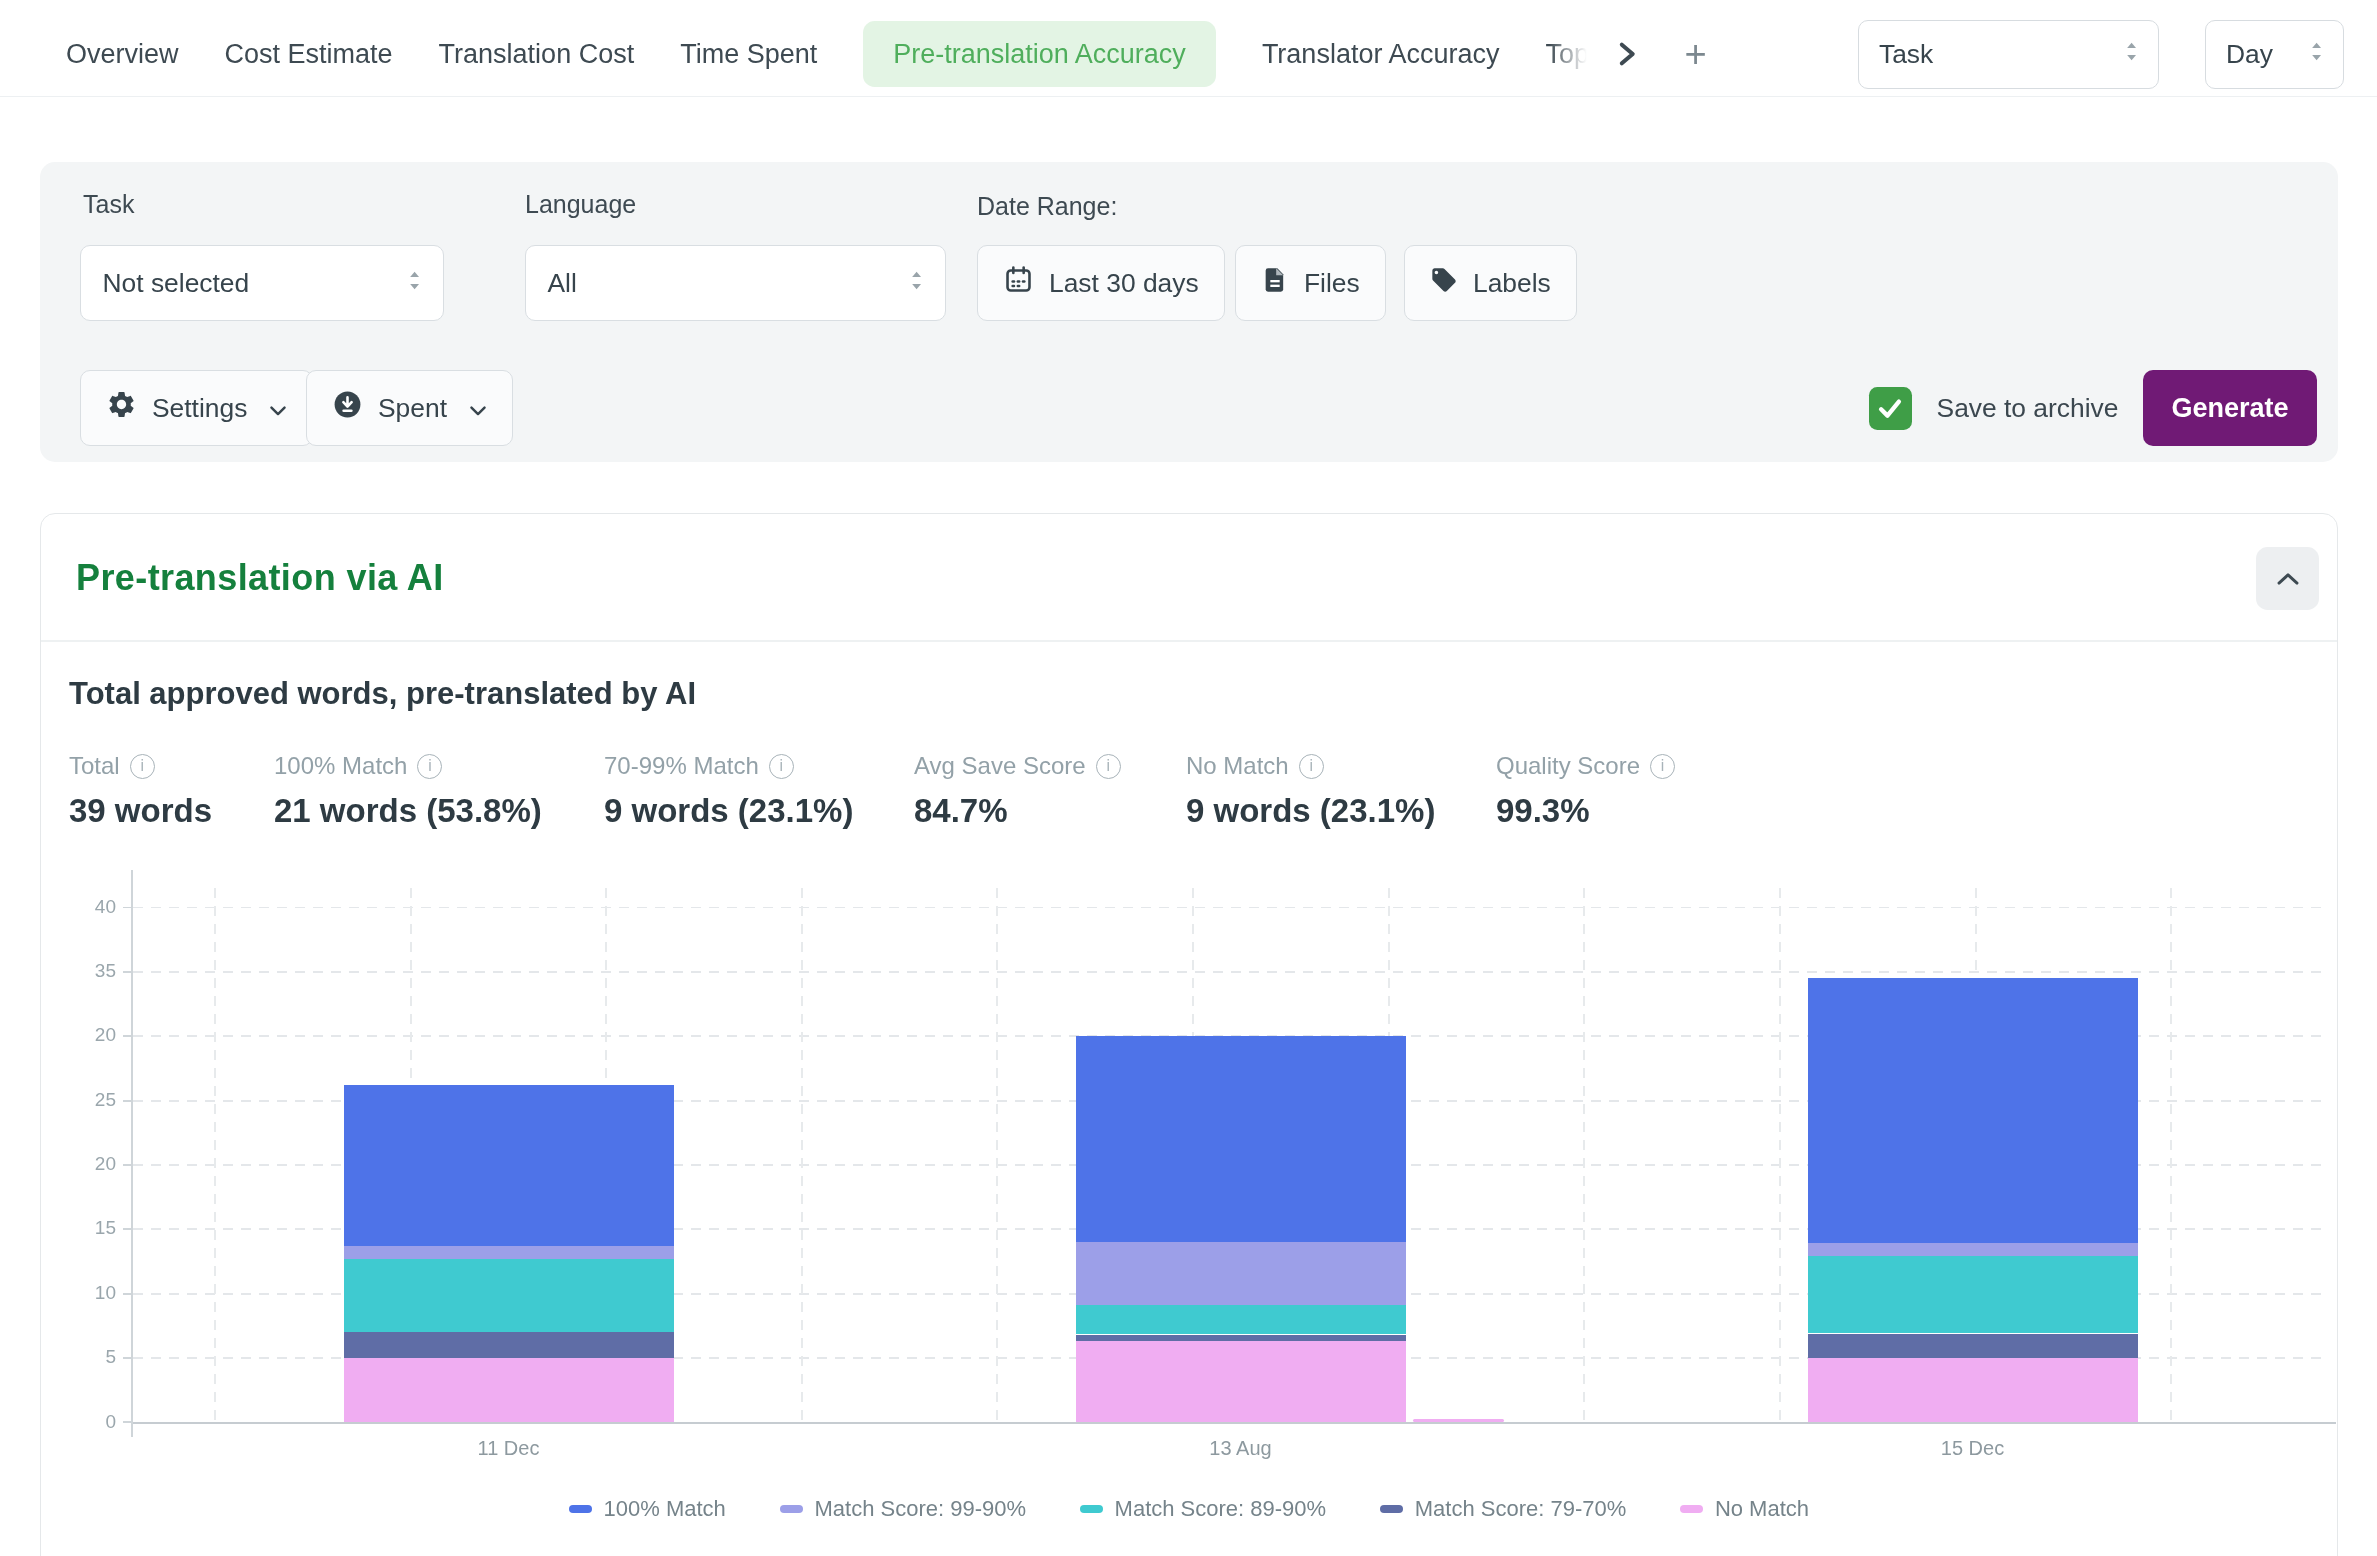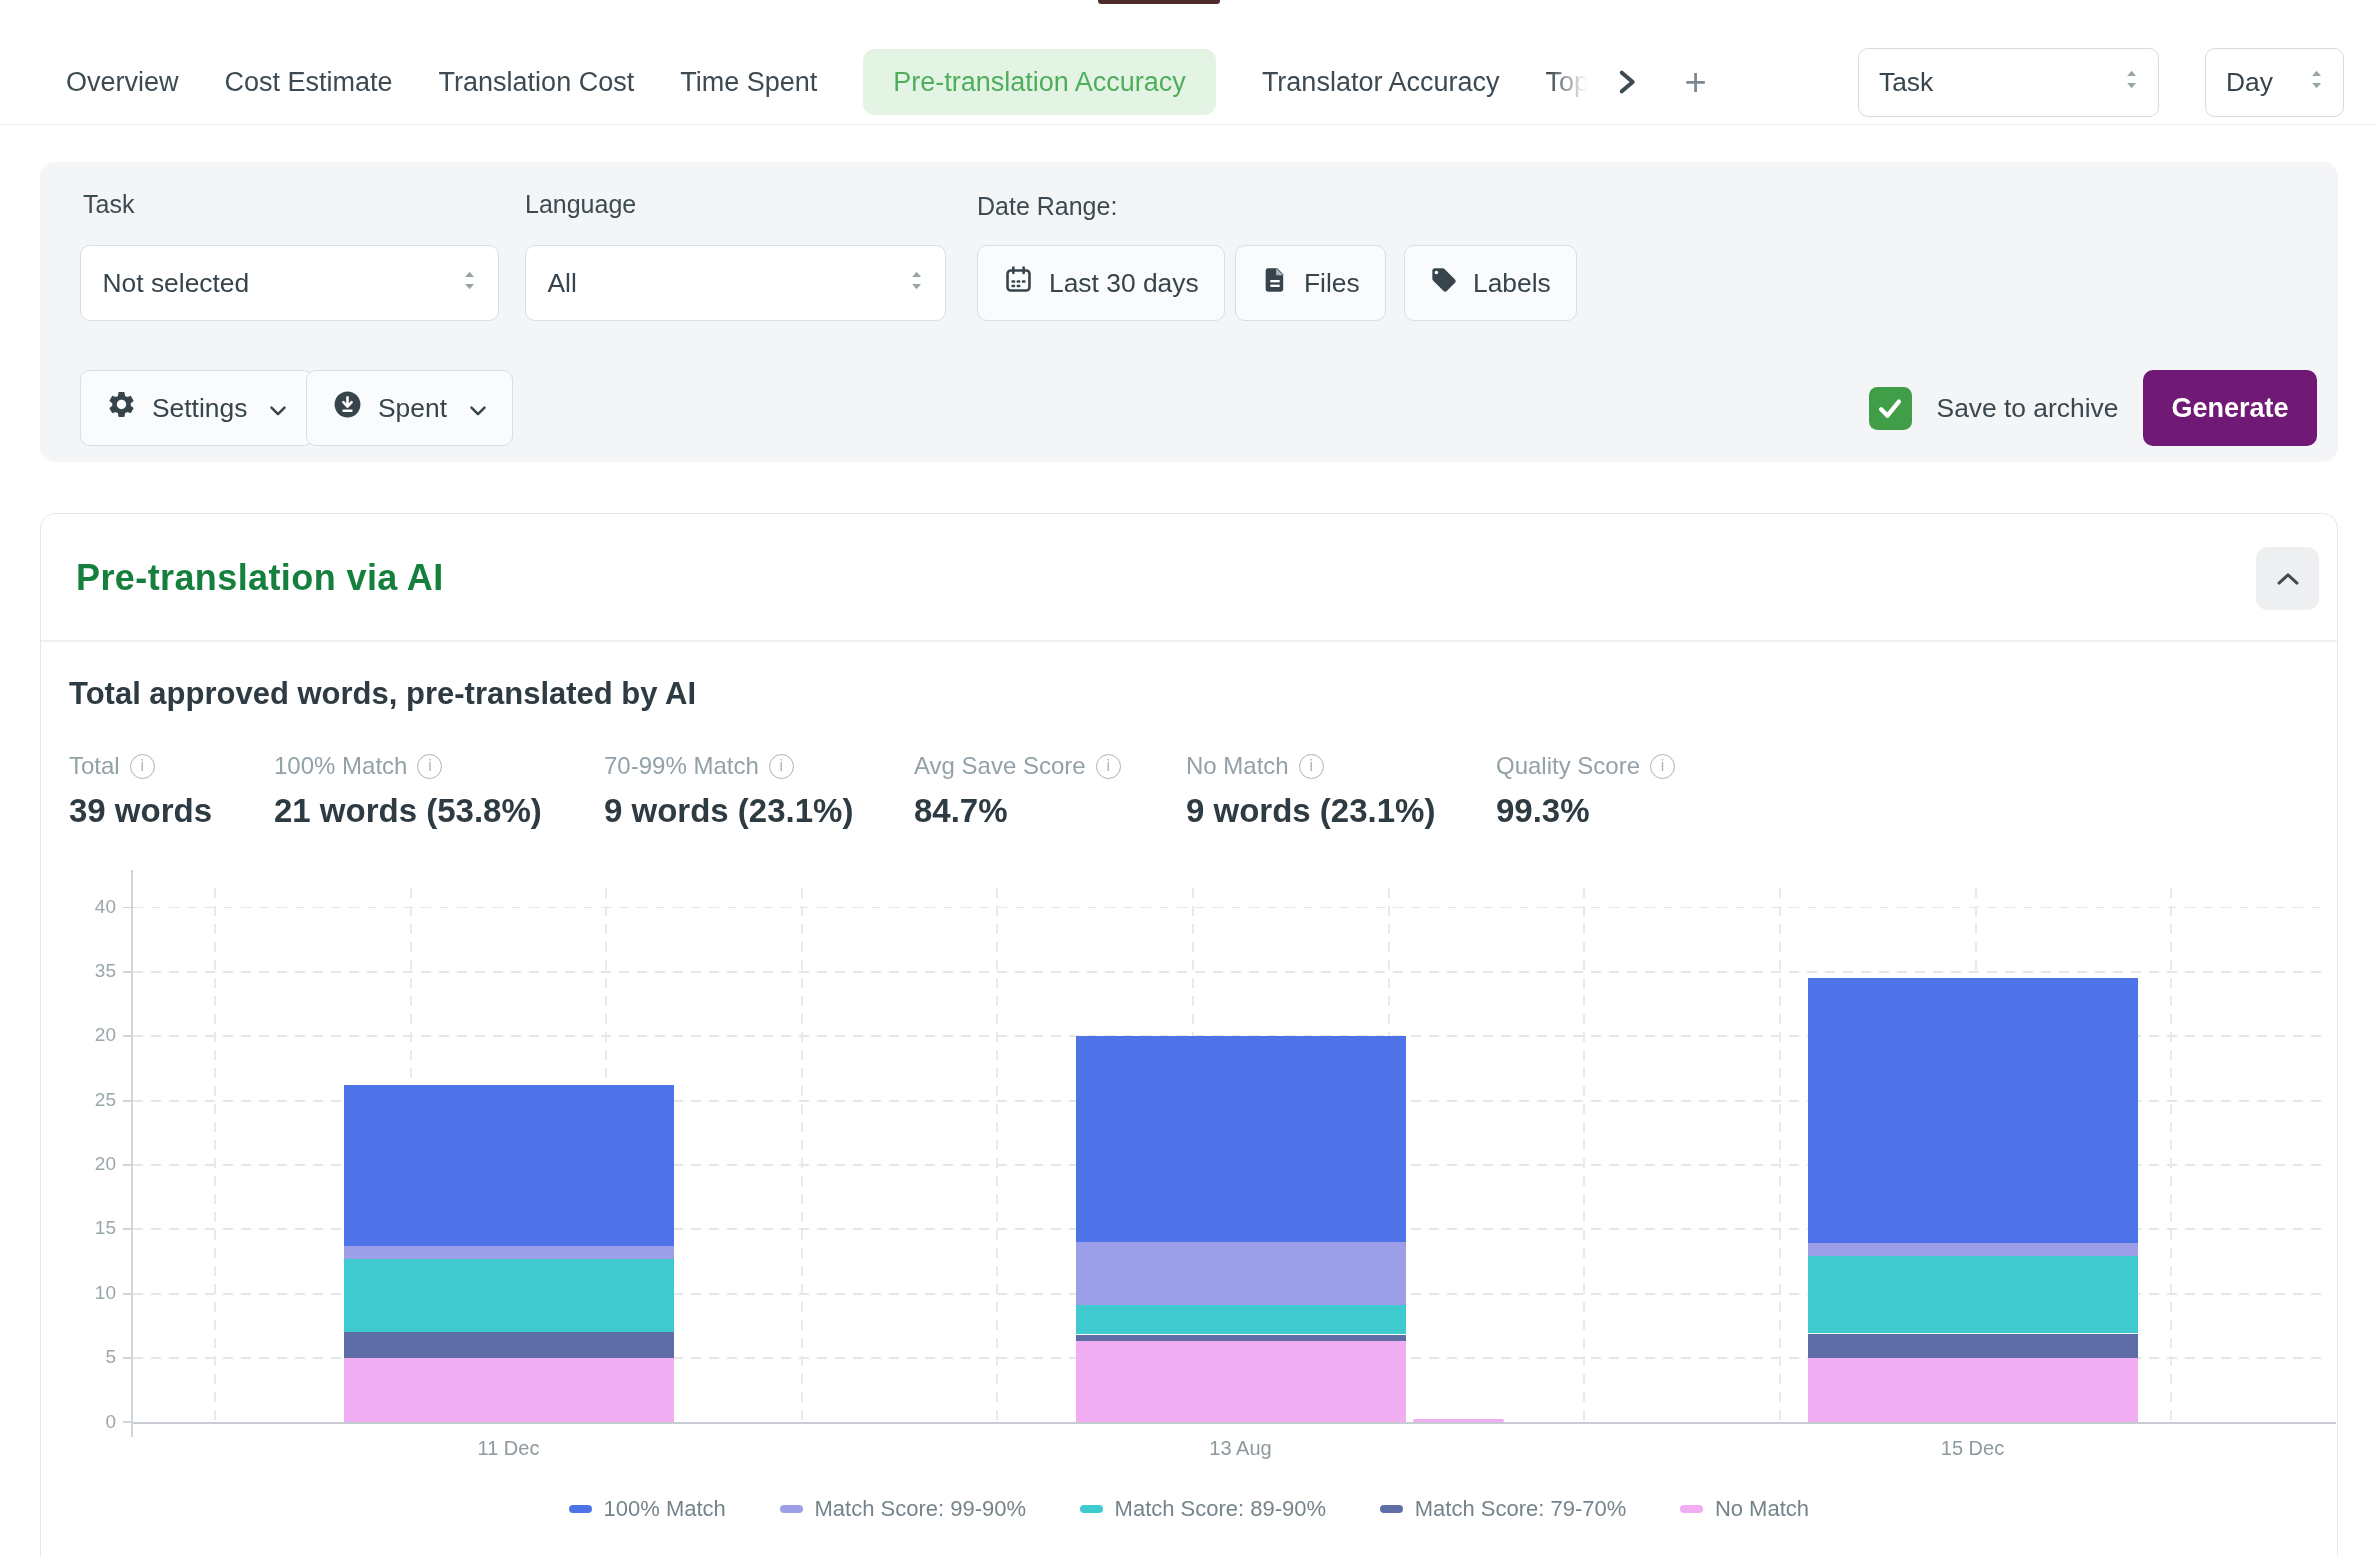--- a/index.html
+++ b/index.html
@@ -2,21 +2,21 @@
 <html style="font-size:13.2px"><head>
 <meta charset="utf-8">
 <style>
   html,body{margin:0;padding:0;background:#fff;}
   body{width:2377px;height:1556px;overflow:hidden;position:relative;
        font-family:"Liberation Sans", sans-serif;color:#37444c;}
 
   
   .top-artifact{position:absolute;left:1098px;top:0;width:122px;height:4.1px;background:#4d2b2b;border-radius:0 0 3.3px 3.3px;}
   .tabbar{position:absolute;left:0;top:0;right:0;height:97px;display:flex;align-items:center;
-          gap:46px;padding:12px 33px 0 66px;border-bottom:1.7px solid #edf0f2;box-sizing:border-box;background:#fff;margin-top:28px;}
+          gap:46px;padding:12px 33px 0 66px;border-bottom:1.7px solid #edf0f2;box-sizing:border-box;background:#fff;}
   .tab{font-size:27px;color:#3e4a52;white-space:nowrap;cursor:pointer;}
   .tab.active{background:#e3f4e4;color:#4fae5c;padding:17.3px 30px;border-radius:11.6px;}
   .tab.clipped{max-width:53px;overflow:hidden;
     -webkit-mask-image:linear-gradient(90deg,#000 10%,transparent 95%);
             mask-image:linear-gradient(90deg,#000 10%,transparent 95%);}
   .tab-chevron{display:flex;align-items:center;margin-left:-21.5px;}
   .plus-icon{font-size:38px;color:#7c888f;font-weight:400;line-height:1;}
   .spacer{margin-left:auto;}
   .select{height:69px;box-sizing:border-box;border:1.7px solid #d7dce0;border-radius:10px;background:#fff;
           display:flex;align-items:center;justify-content:space-between;padding:0 20px;font-size:26.4px;color:#37444c;}
@@ -113,21 +113,21 @@
         </svg>
     </span>
   </div>
 </div>
 
 <div class="panel">
   <div class="flabel" style="left:43px;top:28px">Task</div>
   <div class="flabel" style="left:485px;top:28px">Language</div>
   <div class="flabel" style="left:937px;top:30px">Date Range:</div>
 
-  <div class="ctrl white" style="left:40px;width:419px">
+  <div class="ctrl white" style="left:40px;width:364px">
     <span>Not selected</span>
     <span>
       <svg width="13.2" height="23" viewBox="0 0 14 26">
           <path d="M7 3l5 6H2z" fill="#99a4aa"></path>
           <path d="M7 23l5-6H2z" fill="#99a4aa"></path>
         </svg>
     </span>
   </div>
   <div class="ctrl white" style="left:485px;width:421px">
     <span>All</span>

